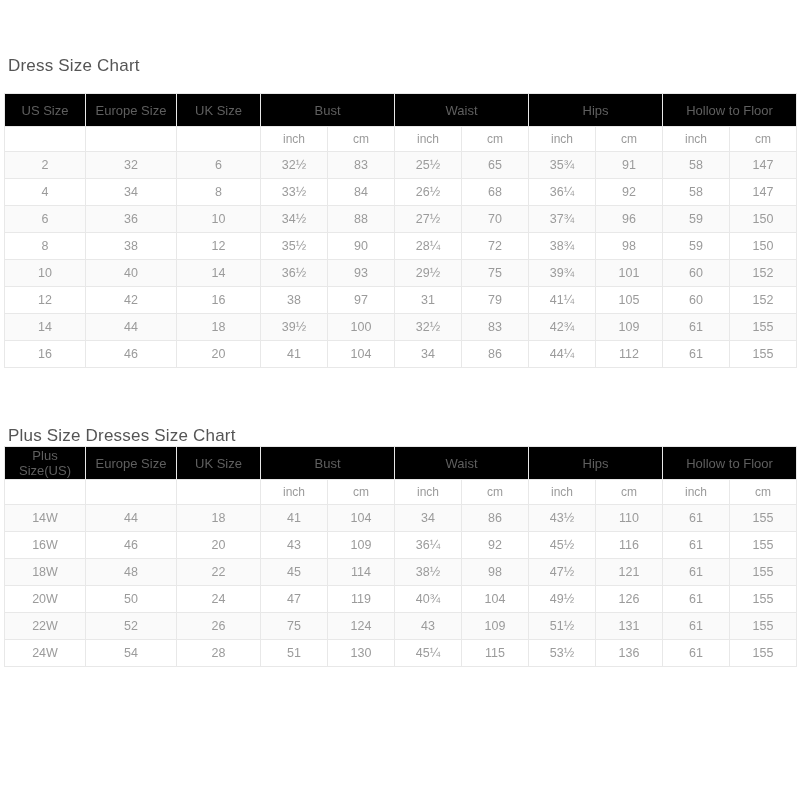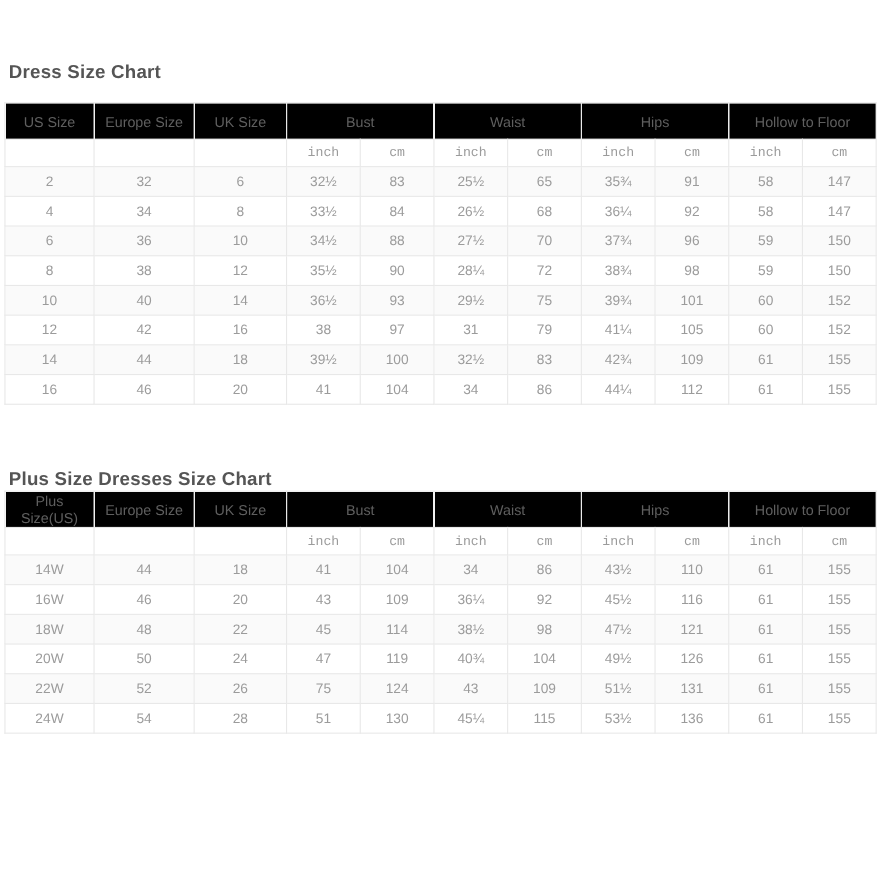--- a/index.html
+++ b/index.html
@@ -10,21 +10,21 @@
   }
   .page {
     width: 800px;
     height: 800px;
     background: #ffffff;
     overflow: hidden;
     position: relative;
   }
   .chart-title {
     font-size: 17px;
-    font-weight: bold;
+    font-weight: normal;
     color: #555555;
     margin: 0 0 0 8px;
     letter-spacing: 0.2px;
   }
   .section-1 .chart-title { padding-top: 56px; }
   .section-2 .chart-title { padding-top: 58px; }
   table.size-table {
     border-collapse: collapse;
     table-layout: fixed;
     width: 792px;
@@ -45,21 +45,20 @@
     height: 33px;
     background: #000000;
     color: #5f5f5f;
     font-size: 13px;
   }
   table.size-table thead tr.unit-row th {
     height: 25px;
     background: #ffffff;
     color: #9b9b9b;
     font-size: 12px;
-    font-family: Liberation Mono, monospace;
   }
   table.size-table tbody td {
     height: 27px;
     background: #ffffff;
     color: #9b9b9b;
     font-size: 12.5px;
   }
   table.size-table tbody tr.alt td {
     background: #fafafa;
   }

